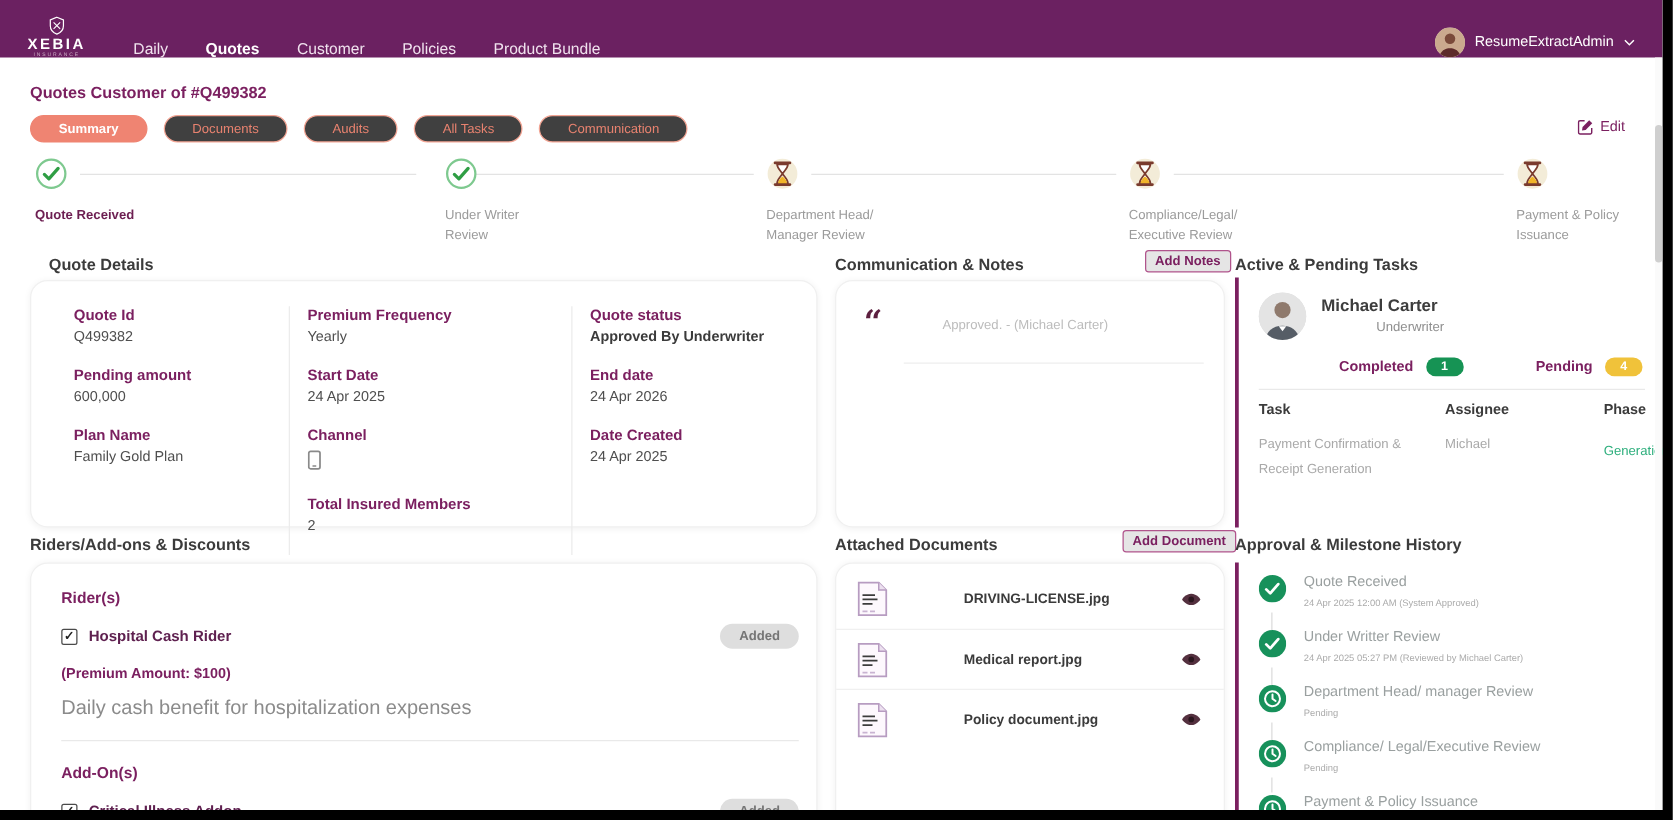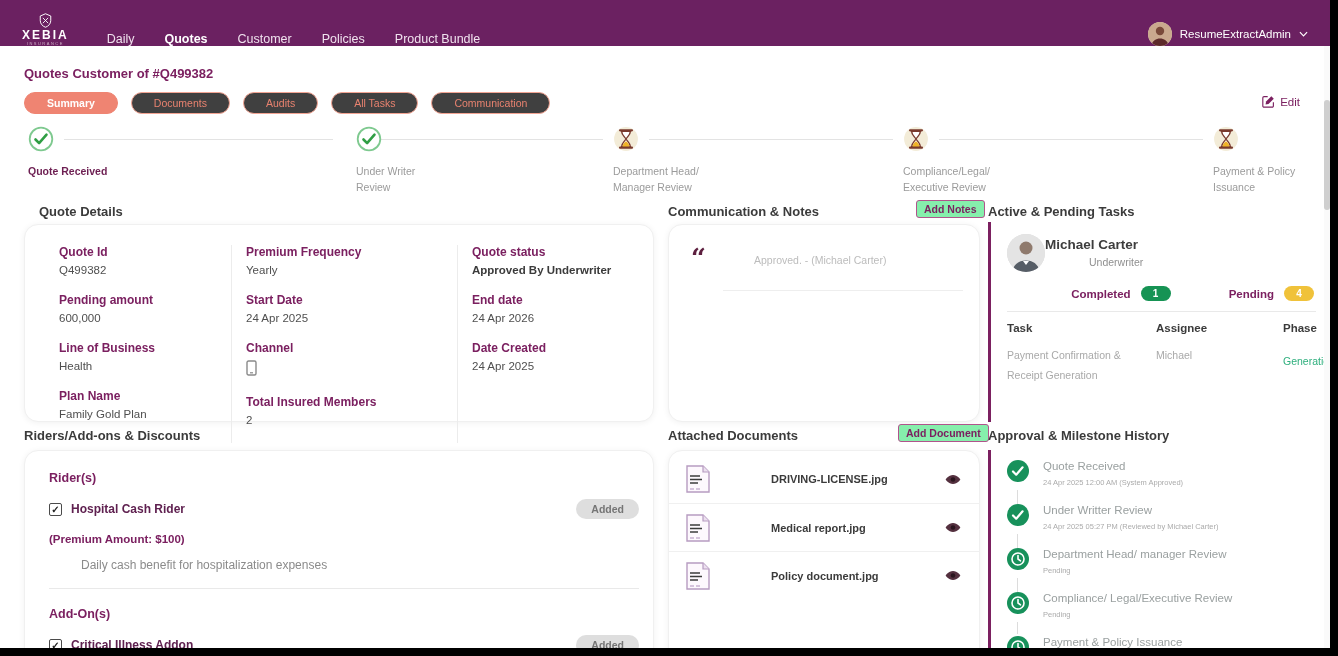--- a/index.html
+++ b/index.html
@@ -28,40 +28,40 @@
   
   .stepper { position:absolute; left:24px; top:126px; width:1290px; height:72px; }
   .step { position:absolute; top:0; }
   .step .slabel { margin-top:8px; font-size:10.5px; color:#9b9b9b; line-height:1.5; }
   .step.done0 .slabel { color:#6d1f52; font-weight:bold; }
   .sline { position:absolute; top:13px; height:1px; background:#e3e3e3; }
 
   
   .sec-h { position:absolute; font-size:13px; font-weight:bold; color:#3b3b3b; }
   .card { position:absolute; background:#fff; border:1px solid #f0f0f0; border-radius:14px; box-shadow:0 1px 6px rgba(0,0,0,.06); }
-  .mini-btn { position:absolute; border:1px solid #b0548c; color:#7b2060; background:#86efac; font-size:10.5px; font-weight:bold; padding:2px 7px; border-radius:3px; cursor:pointer; }
+  .mini-btn { position:absolute; border:1px solid #b0548c; color:#7b2060; background:#e5e5e5; font-size:10.5px; font-weight:bold; padding:2px 7px; border-radius:3px; cursor:pointer; }
 
   
   .qd-grid { display:grid; grid-template-columns:206px 226px 1fr; height:100%; padding:20px 0; }
   .qd-col { padding:0 10px 0 34px; }
   .qd-col + .qd-col { border-left:1px solid #ececec; padding-left:14px; }
   .field { margin-bottom:17px; }
   .lbl { font-size:12px; font-weight:bold; color:#7b2060; }
   .val { font-size:11.5px; color:#4f4f4f; margin-top:5px; }
   .val.bold { font-weight:bold; color:#3b3b3b; }
 
   
   .note-row { display:flex; padding:26px 16px 14px 22px; }
   .quote-mark { font-family:"DejaVu Serif",serif; font-size:26px; font-weight:bold; color:#5d1f3f; line-height:.6; }
   .note-text { margin-left:48px; font-size:10.5px; color:#bcbcbc; line-height:1.8; width:150px; }
   .note-div { border-bottom:1px solid #eee; margin:6px 16px 0 54px; }
 
   
   .rpanel { position:absolute; border-left:3px solid #7b2060; padding-left:16px; }
-  .person { display:flex; align-items:flex-start; padding-top:12px; }
+  .person { display:flex; align-items:flex-start; gap:12px; padding-top:12px; }
   .pavatar { width:38px; height:38px; border-radius:50%; overflow:hidden; background:#dcdcdc; flex:none; }
   .pname { font-size:13.5px; font-weight:bold; color:#3d3d3d; margin-top:3px; }
   .prole { font-size:10.5px; color:#8f8f8f; margin-top:4px;padding-left:44px; }
   .count-row { display:flex; justify-content:flex-end; align-items:center; gap:10px; margin:14px 10px 0 0; }
   .count-lbl { font-size:11.5px; font-weight:bold; color:#7b2060; }
   .pill { min-width:30px; height:15px; border-radius:8px; color:#fff; font-size:10px; font-weight:bold; display:flex; align-items:center; justify-content:center; }
   .pill.green { background:#169354; }
   .pill.yellow { background:#f0c23a; }
   .tdiv { border-bottom:1px solid #e9e9e9; margin:10px 8px 0 0; }
   .trow { display:grid; grid-template-columns:132px 110px auto; padding-right:8px;gap:17px; }
@@ -70,21 +70,21 @@
   .td.phase { color:#2eaf7d; padding-top:18px; }
 
   
   .riders-inner { padding:20px 14px 0 24px; }
   .sub-h { font-size:12.5px; font-weight:bold; color:#7b2060; margin-bottom:14px; }
   .chk-row { display:flex; align-items:center; margin-bottom:14px; }
   .checkbox { width:13px; height:13px; border:1.5px solid #4a4a4a; border-radius:2px; font-size:10px; color:#222; display:flex; align-items:center; justify-content:center; font-weight:bold; cursor:pointer; background:#fff; }
   .chk-name { font-size:12px; font-weight:bold; color:#5f2150; margin-left:9px; }
   .badge-added { margin-left:auto; background:#dedede; color:#757575; font-size:10.5px; font-weight:bold; border-radius:999px; padding:4px 15px; }
   .premium { font-size:11.5px; font-weight:bold; color:#7b2060; margin-bottom:13px; }
-  .rider-desc { font-size:12px; color:#8b8b8b;margin-left:32px; }
+  .rider-desc { font-size:16px; color:#8b8b8b; }
   .r-div { border-bottom:1px solid #e9e9e9; margin:16px 0 18px 0; }
 
   
   .doc-row { display:flex; align-items:center; height:48px; padding:0 18px 0 16px; }
   .doc-row + .doc-row { border-top:1px solid #f0f0f0; }
   .doc-name { font-size:11px; font-weight:bold; color:#3b3b3b; margin-left:16px;padding-left:44px; }
   .eye { margin-left:auto; cursor:pointer; display:flex; }
 
   
   .tl-item { position:absolute; left:16px; display:flex; gap:14px; }
@@ -206,24 +206,20 @@
   <div class="card" style="left:24px;top:224px;width:630px;height:198px;">
     <div class="qd-grid">
       <div class="qd-col">
         <div class="field">
             <div class="lbl">Quote Id</div>
             <div class="val">Q499382</div>
           </div>
         <div class="field">
             <div class="lbl">Pending amount</div>
             <div class="val">600,000</div>
-          </div>
-        <div class="field">
-            <div class="lbl">Line of Business</div>
-            <div class="val">Health</div>
           </div>
         <div class="field">
             <div class="lbl">Plan Name</div>
             <div class="val">Family Gold Plan</div>
           </div>
       </div>
       <div class="qd-col">
         <div class="field">
             <div class="lbl">Premium Frequency</div>
             <div class="val">Yearly</div>

